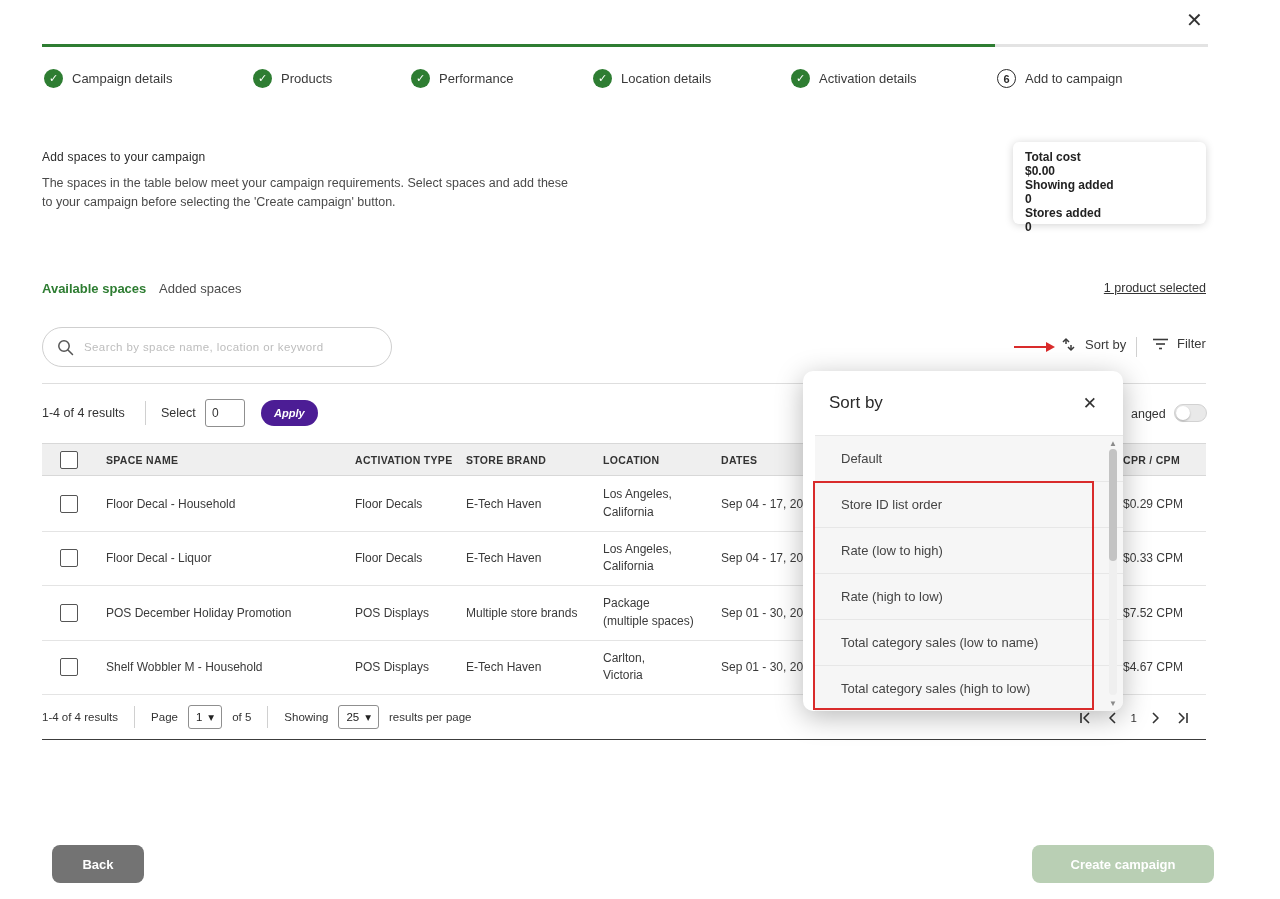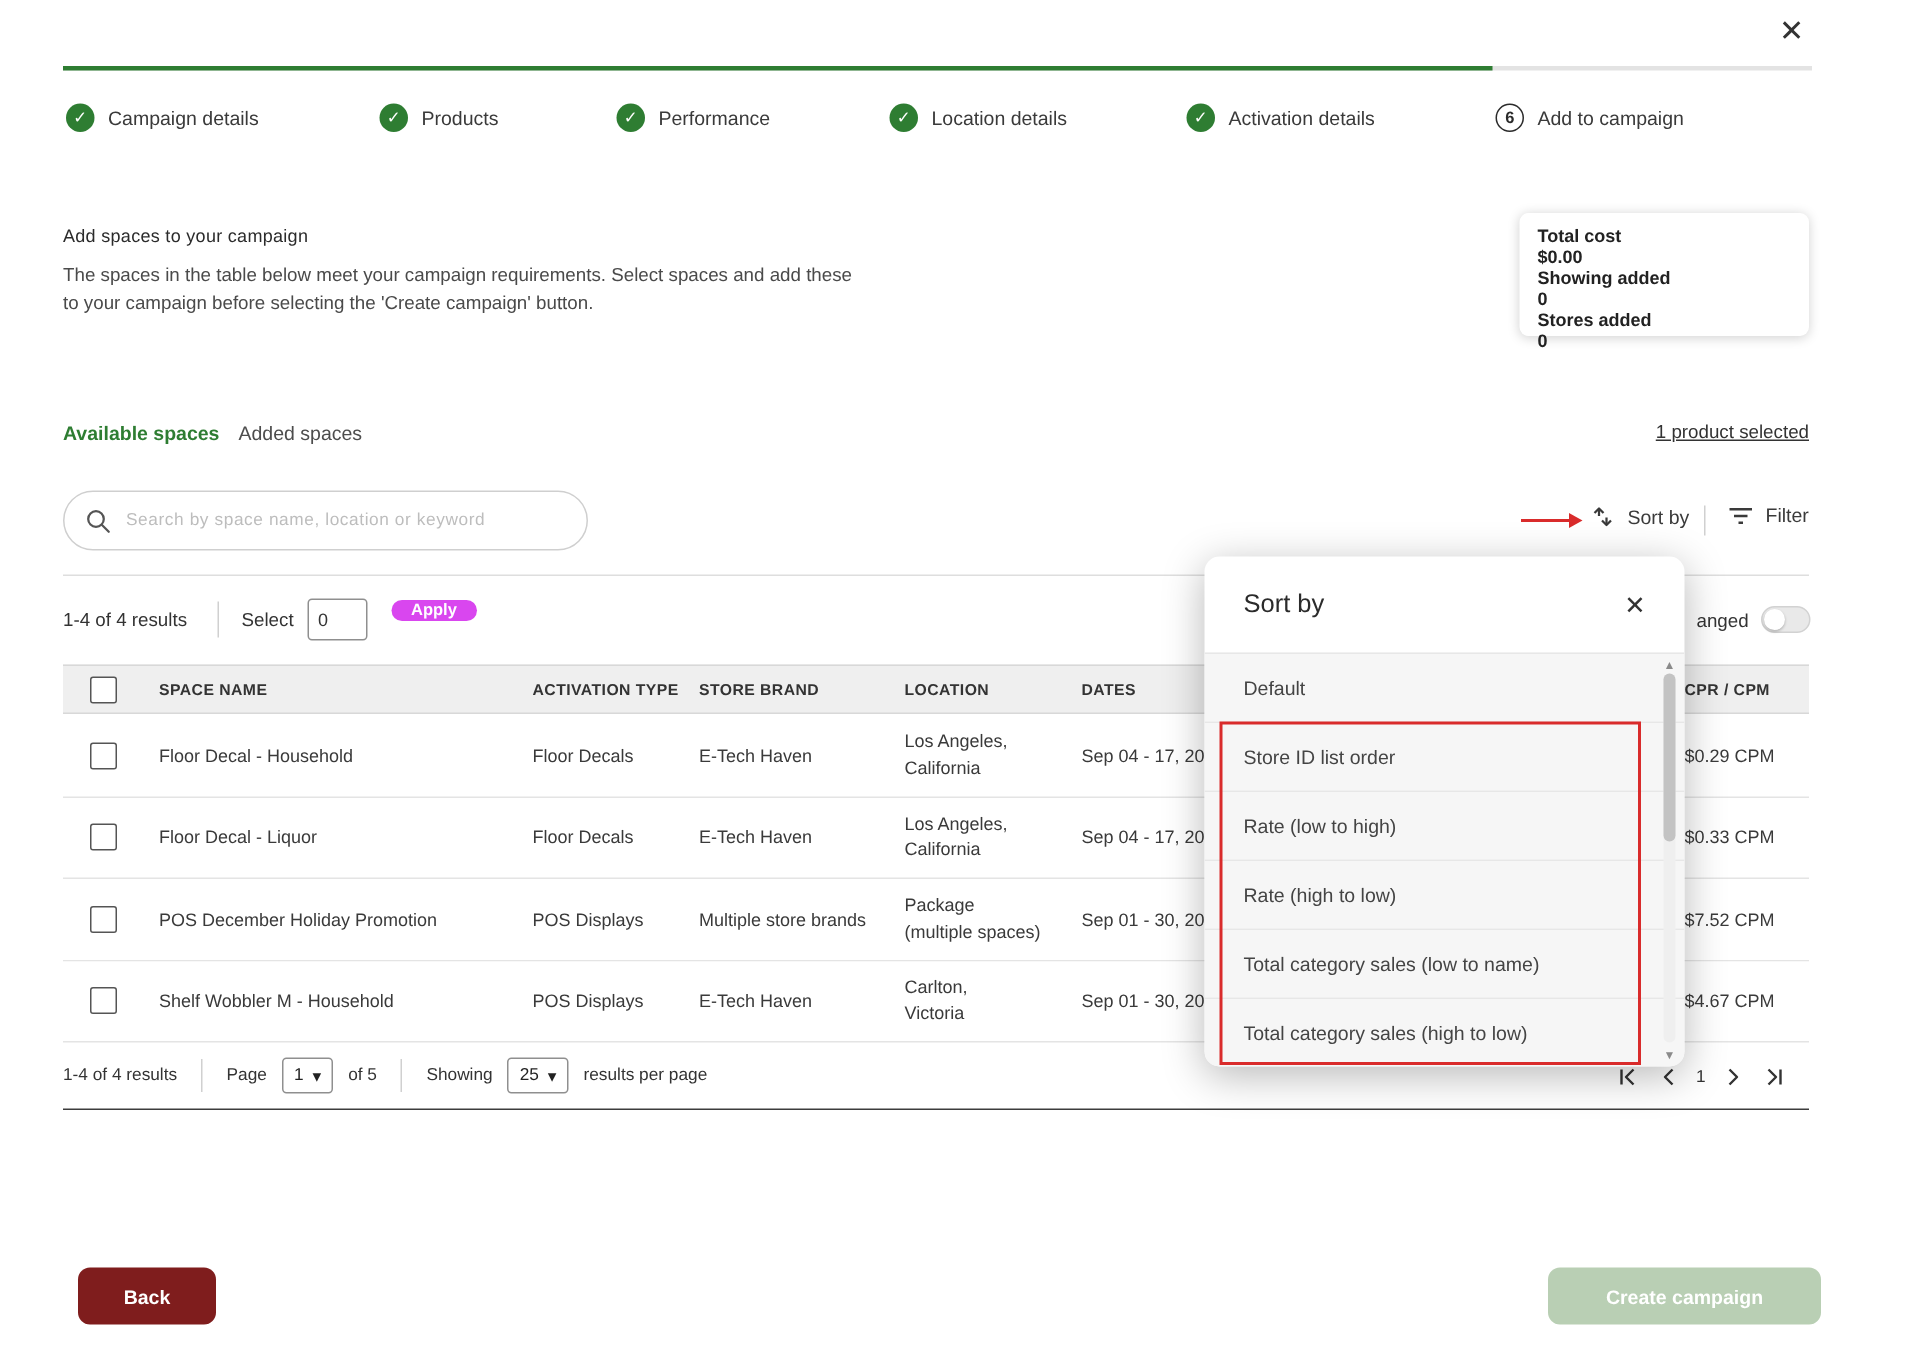--- a/index.html
+++ b/index.html
@@ -49,22 +49,22 @@
   .filter-trigger { position:absolute; left:1152px; top:336px; display:flex; align-items:center; gap:8px; cursor:pointer; }
 
   .hr1 { position:absolute; left:42px; top:383px; width:1164px; height:1px; background:#dedede; }
 
   
   .results-count { position:absolute; left:42px; top:406px; font-size:12.5px; color:#333; }
   .rb-div { position:absolute; left:145px; top:401px; width:1px; height:24px; background:#d0d0d0; }
   .select-label { position:absolute; left:161px; top:406px; font-size:12.5px; color:#333; }
   .select-input { position:absolute; left:205px; top:399px; width:40px; height:28px; border:1px solid #8f8f8f;
                   border-radius:3px; font-size:12px; padding:0 6px; color:#333; font-family:"Liberation Sans",sans-serif; }
-  .apply-btn { position:absolute; left:261px; top:400px; height:14px; padding:0 13px; border:none; border-radius:13px;
-               background:#d946ef; color:#fff; font-size:11px; font-weight:bold; cursor:pointer; font-family:"Liberation Sans",sans-serif; }
+  .apply-btn { position:absolute; left:261px; top:400px; height:26px; padding:0 13px; border:none; border-radius:13px;
+               background:#4c1d95; color:#fff; font-size:11px; font-weight:bold; cursor:pointer; font-family:"Liberation Sans",sans-serif;font-style:italic; }
   .toggle-frag { position:absolute; left:1131px; top:407px; font-size:12.5px; color:#333; }
   .toggle { position:absolute; left:1174px; top:404px; width:33px; height:18px; border-radius:9px; background:#e9e9e9;
             border:1px solid #d2d2d2; cursor:pointer; }
   .toggle .knob { position:absolute; left:1px; top:1px; width:14px; height:14px; border-radius:50%; background:#fff;
                   box-shadow:0 1px 2px rgba(0,0,0,.25); }
 
   
   .t-header { position:absolute; left:42px; top:443px; width:1164px; height:33px; background:#efefef;
               border-top:1px solid #d8d8d8; border-bottom:1px solid #d8d8d8; }
   .th { position:absolute; top:0; height:100%; display:flex; align-items:center; font-size:10.5px; font-weight:bold;
@@ -86,32 +86,32 @@
   .pager .pnum { font-size:11.5px; color:#333; }
   .picon { display:flex; align-items:center; cursor:pointer; }
 
   
   .sort-popup { position:absolute; left:803px; top:371px; width:320px; height:340px; background:#fff; border-radius:10px;
                 box-shadow:0 6px 28px rgba(0,0,0,.28); z-index:20; overflow:hidden; }
   .sp-header { position:absolute; left:0; top:0; width:100%; height:64px; display:flex; align-items:center;
                justify-content:space-between; padding:0 26px; }
   .sp-title { font-size:17px; color:#2b2b2b; font-weight:500; }
   .sp-close { font-size:17px; color:#333; cursor:pointer; }
-  .sp-list { position:absolute; left:0; top:64px; width:100%; }
+  .sp-list { position:absolute; left:12px; top:64px; width:100%; }
   .sp-item { height:46px; background:#f6f6f6; border-top:1px solid #e7e7e7; display:flex; align-items:center;
              padding-left:26px; font-size:13px; color:#444; cursor:pointer; }
   .sp-scroll-track { position:absolute; right:6px; top:78px; width:8px; height:246px; background:#efefef; border-radius:4px; }
   .sp-thumb { position:absolute; right:6px; top:78px; width:8px; height:112px; background:#c3c3c3; border-radius:4px; cursor:pointer; }
   .sp-arrow { position:absolute; right:6px; font-size:8px; color:#8a8a8a; width:8px; text-align:center; cursor:pointer; }
   .red-rect { position:absolute; left:813px; top:481px; width:281px; height:229px; border:2.5px solid #d92b2b;
               z-index:30; pointer-events:none; }
 
   
   .back-btn { position:absolute; left:52px; top:845px; width:92px; height:38px; border:none; border-radius:8px;
-              background:#7f1d1d; color:#fff; font-size:13px; font-weight:bold; cursor:pointer; font-family:"Liberation Sans",sans-serif; }
+              background:#737373; color:#fff; font-size:13px; font-weight:bold; cursor:pointer; font-family:"Liberation Sans",sans-serif; }
   .create-btn { position:absolute; left:1032px; top:845px; width:182px; height:38px; border:none; border-radius:8px;
                 background:#b9cfb4; color:#fff; font-size:13px; font-weight:bold; cursor:default; font-family:"Liberation Sans",sans-serif; }
 </style>
 </head>
 <body>
 
 <div class="screen">
 
   <span class="close-x">✕</span>
 

